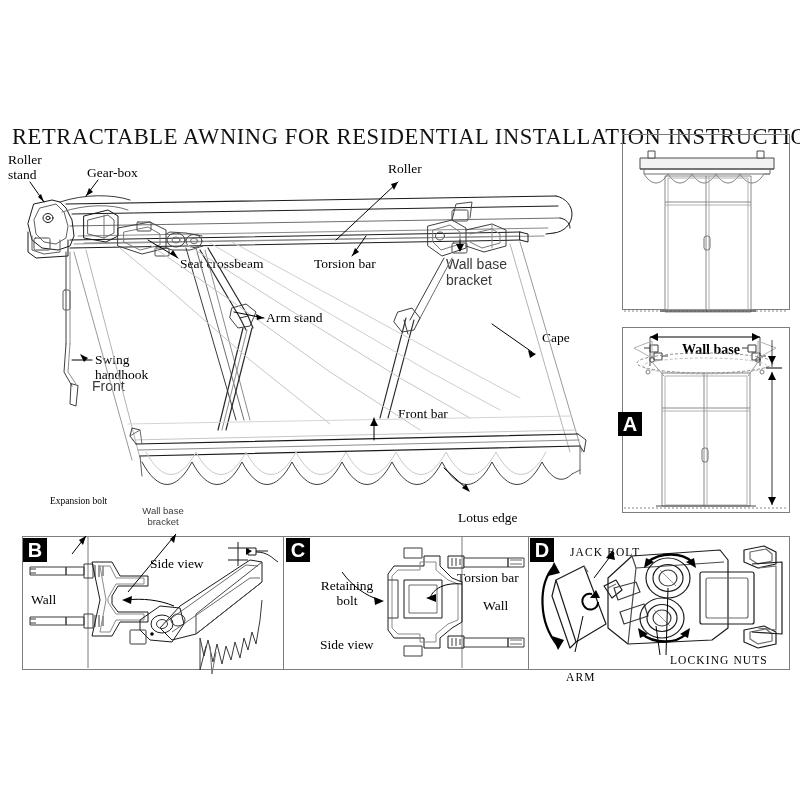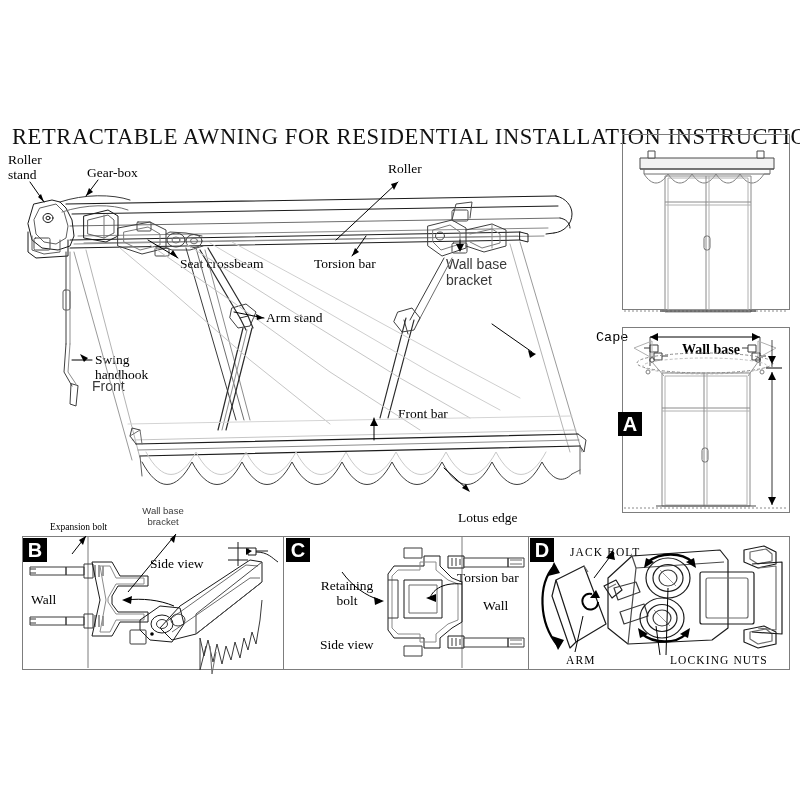--- a/index.html
+++ b/index.html
@@ -263,21 +263,21 @@
 
   <div class="lbl" style="left:8px; top:152px; text-align:left;">Roller
 stand</div>
   <div class="lbl" style="left:87px; top:165px;">Gear-box</div>
   <div class="lbl" style="left:388px; top:161px;">Roller</div>
   <div class="lbl" style="left:180px; top:256px;">Seat crossbeam</div>
   <div class="lbl" style="left:314px; top:256px;">Torsion bar</div>
   <div class="lbl sans" style="left:446px; top:256px;">Wall base
 bracket</div>
   <div class="lbl" style="left:266px; top:310px;">Arm stand</div>
-  <div class="lbl" style="left:596px; top:330px;font-family:Liberation Mono, monospace;">Cape</div>
+  <div class="lbl" style="left:542px; top:330px;">Cape</div>
   <div class="lbl" style="left:95px; top:352px;">Swing
 handhook</div>
   <div class="lbl sans" style="left:92px; top:378px;">Front</div>
   <div class="lbl" style="left:352px; top:406px;margin-left:46px;">Front bar</div>
   <div class="lbl" style="left:458px; top:510px;">Lotus  edge</div>
 
   <div class="panel" style="left:622px; top:134px; width:168px; height:176px;"></div>
   <svg class="draw l1" viewBox="0 0 800 800">
     <g fill="none" stroke="#6f6f6f" stroke-width="1" stroke-linejoin="round">
 
@@ -428,21 +428,21 @@
       <path d="M174 606 C160 600 142 598 126 600" stroke="#000"></path>
       <polygon points="122,600 132,596 131,604" fill="#000" stroke="none"></polygon>
 
       <path d="M86 536 L72 554" stroke="#000"></path>
       <polygon points="86,536 79,540 83,545" fill="#000" stroke="none"></polygon>
       <path d="M176 534 L128 592" stroke="#000"></path>
       <polygon points="176,534 170,539 174,543" fill="#000" stroke="none"></polygon>
     </g>
   </svg>
   <div class="badge" style="left:23px; top:538px;">B</div>
-  <div class="lbl small" style="left:50px; top:496px;margin-top:26px;">Expansion bolt</div>
+  <div class="lbl small" style="left:50px; top:496px;">Expansion bolt</div>
   <div class="lbl small sans ctr" style="left:128px; top:505px; width:70px;">Wall base
 bracket</div>
   <div class="lbl" style="left:31px; top:592px;">Wall</div>
   <div class="lbl" style="left:150px; top:556px;">Side view</div>
 
   <svg class="draw l1" viewBox="0 0 800 800">
     <g fill="none" stroke="#1b1b1b" stroke-width="1" stroke-linejoin="round">
 
       <path d="M462 537 L462 668" stroke="#7d7d7d"></path>
 
@@ -544,16 +544,16 @@
       <polygon points="613,550 606,558 615,560" fill="#000" stroke="none"></polygon>
 
       <path d="M575 652 L583 616" stroke="#000" stroke-width="1"></path>
 
       <path d="M666 655 L668 588" stroke="#000" stroke-width="1"></path>
       <path d="M660 655 L656 626" stroke="#000" stroke-width="1"></path>
     </g>
   </svg>
   <div class="badge" style="left:530px; top:538px;">D</div>
   <div class="lbl caps" style="left:570px; top:545px;">JACK BOLT</div>
-  <div class="lbl caps" style="left:566px; top:653px;">ARM</div>
+  <div class="lbl caps" style="left:566px; top:670px;">ARM</div>
   <div class="lbl caps" style="left:670px; top:653px;text-align:right;">LOCKING  NUTS</div>
 
 </div>
 
 </body></html>

